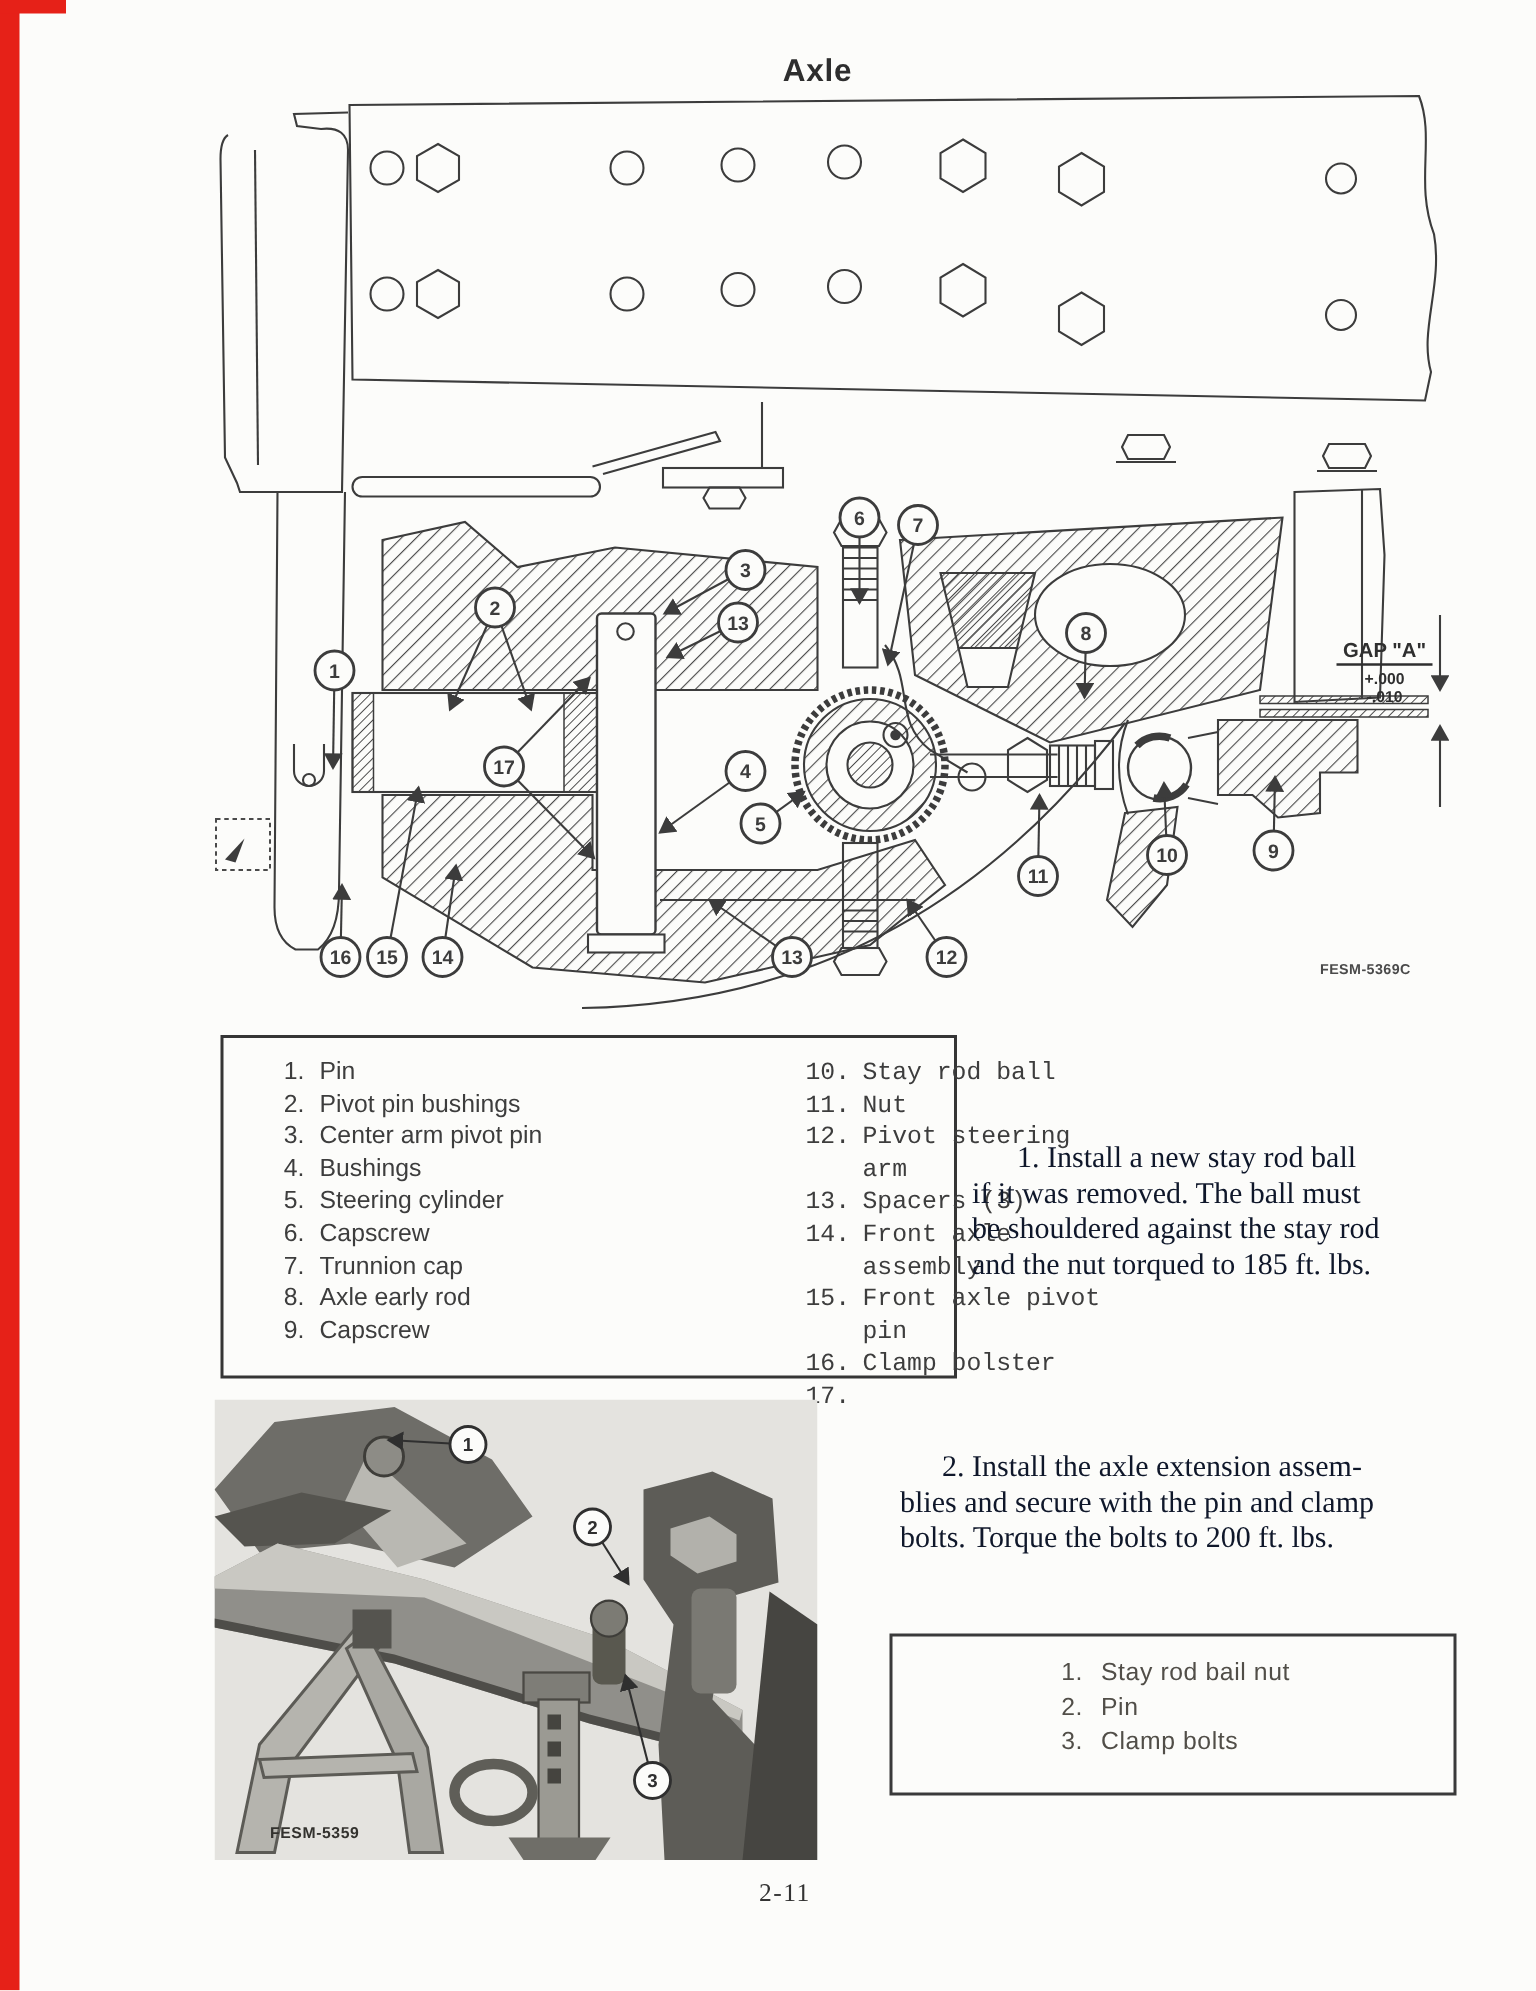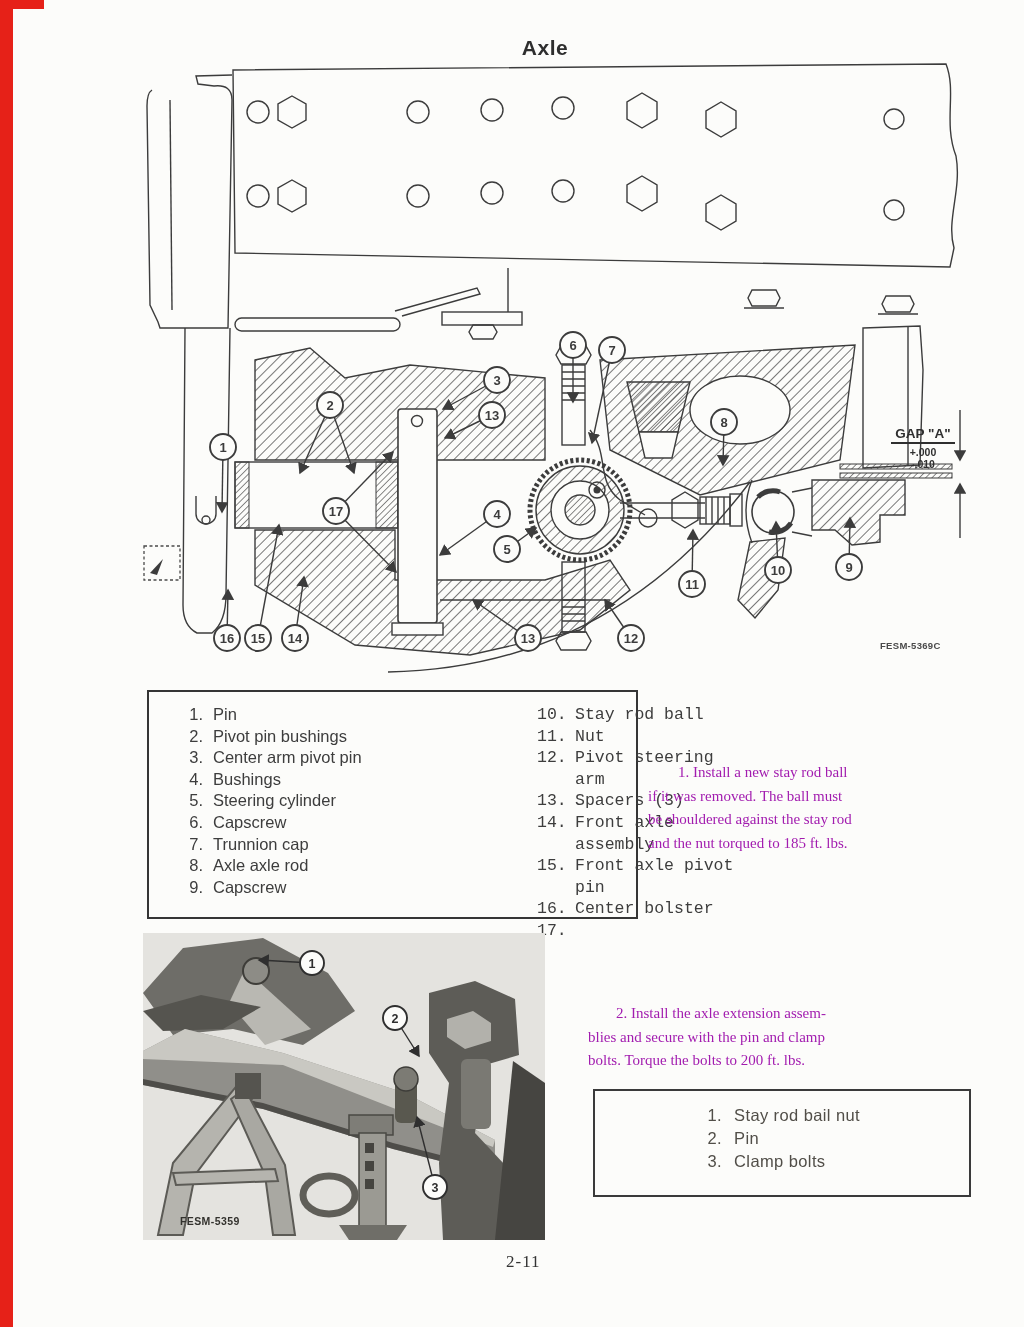--- a/index.html
+++ b/index.html
@@ -10,23 +10,23 @@
   .red-top{left:0;top:0;width:44px;height:9px;background:#e62118;}
   .title{left:495px;top:36px;width:100px;text-align:center;font-weight:bold;
          font-size:21px;color:#2e2e2e;letter-spacing:.5px;}
   .parts-box{left:147px;top:690px;width:487px;height:225px;border:2px solid #353535;background:#fcfcfa;}
   .pl-col{position:absolute;top:12px;}
   #pl-left{left:26px;width:240px;}
   #pl-right{left:388px;width:200px;font-family:Liberation Mono, monospace;}
   .pl-row{display:flex;line-height:21.6px;font-size:16.5px;color:#3d3d3d;}
   .pl-num{width:28px;text-align:right;margin-right:10px;flex:none;}
   .pl-label{flex:1;}
-  .para{font-family:"Liberation Serif",serif;font-size:15px;color:#a21caf;line-height:23.5px;}
+  .para{font-family:"Liberation Serif",serif;font-size:20px;color:#0f172a;line-height:23.5px;}
   #step1{left:648px;top:761px;width:336px;}
-  #step2{left:588px;top:967px;width:376px;margin-top:35px;}
+  #step2{left:600px;top:967px;width:376px;}
   .cap-box{left:593px;top:1089px;width:374px;height:104px;border:2px solid #3a3a3a;background:#fcfcfa;}
   #cap-list{position:absolute;left:105px;top:13px;width:255px;}
   #cap-list .pl-row{font-size:16.5px;line-height:23px;color:#514e48;letter-spacing:.4px;}
   #cap-list .pl-num{width:22px;margin-right:12px;}
   .page-num{left:506px;top:1252px;width:100px;text-align:left;font-family:"Liberation Serif",serif;
             font-size:17px;color:#333;letter-spacing:1px;}
   svg text{font-family:"Liberation Sans",sans-serif;}
   .thin{stroke:#3c3c3c;stroke-width:1.4;fill:none;}
 </style>
 </head>
@@ -259,21 +259,21 @@
         <div class="pl-row">
           <span class="pl-num">6.</span>
           <span class="pl-label">Capscrew</span>
         </div>
         <div class="pl-row">
           <span class="pl-num">7.</span>
           <span class="pl-label">Trunnion cap</span>
         </div>
         <div class="pl-row">
           <span class="pl-num">8.</span>
-          <span class="pl-label">Axle axle rod</span>
+          <span class="pl-label">Axle early rod</span>
         </div>
         <div class="pl-row">
           <span class="pl-num">9.</span>
           <span class="pl-label">Capscrew</span>
         </div>
       </div>
     <div class="pl-col" id="pl-right">
         <div class="pl-row">
           <span class="pl-num">10.</span>
           <span class="pl-label">Stay rod ball</span>
@@ -293,21 +293,21 @@
         <div class="pl-row">
           <span class="pl-num">14.</span>
           <span class="pl-label">Front axle assembly</span>
         </div>
         <div class="pl-row">
           <span class="pl-num">15.</span>
           <span class="pl-label">Front axle pivot pin</span>
         </div>
         <div class="pl-row">
           <span class="pl-num">16.</span>
-          <span class="pl-label">Center bolster</span>
+          <span class="pl-label">Clamp bolster</span>
         </div>
         <div class="pl-row">
           <span class="pl-num">17.</span>
         </div>
       </div>
   </div>
 
   <div class="abs para" id="step1">
       <div style="text-indent: 30px;">1.  Install a new stay rod ball</div>
       <div>if it was removed.  The ball must</div>

